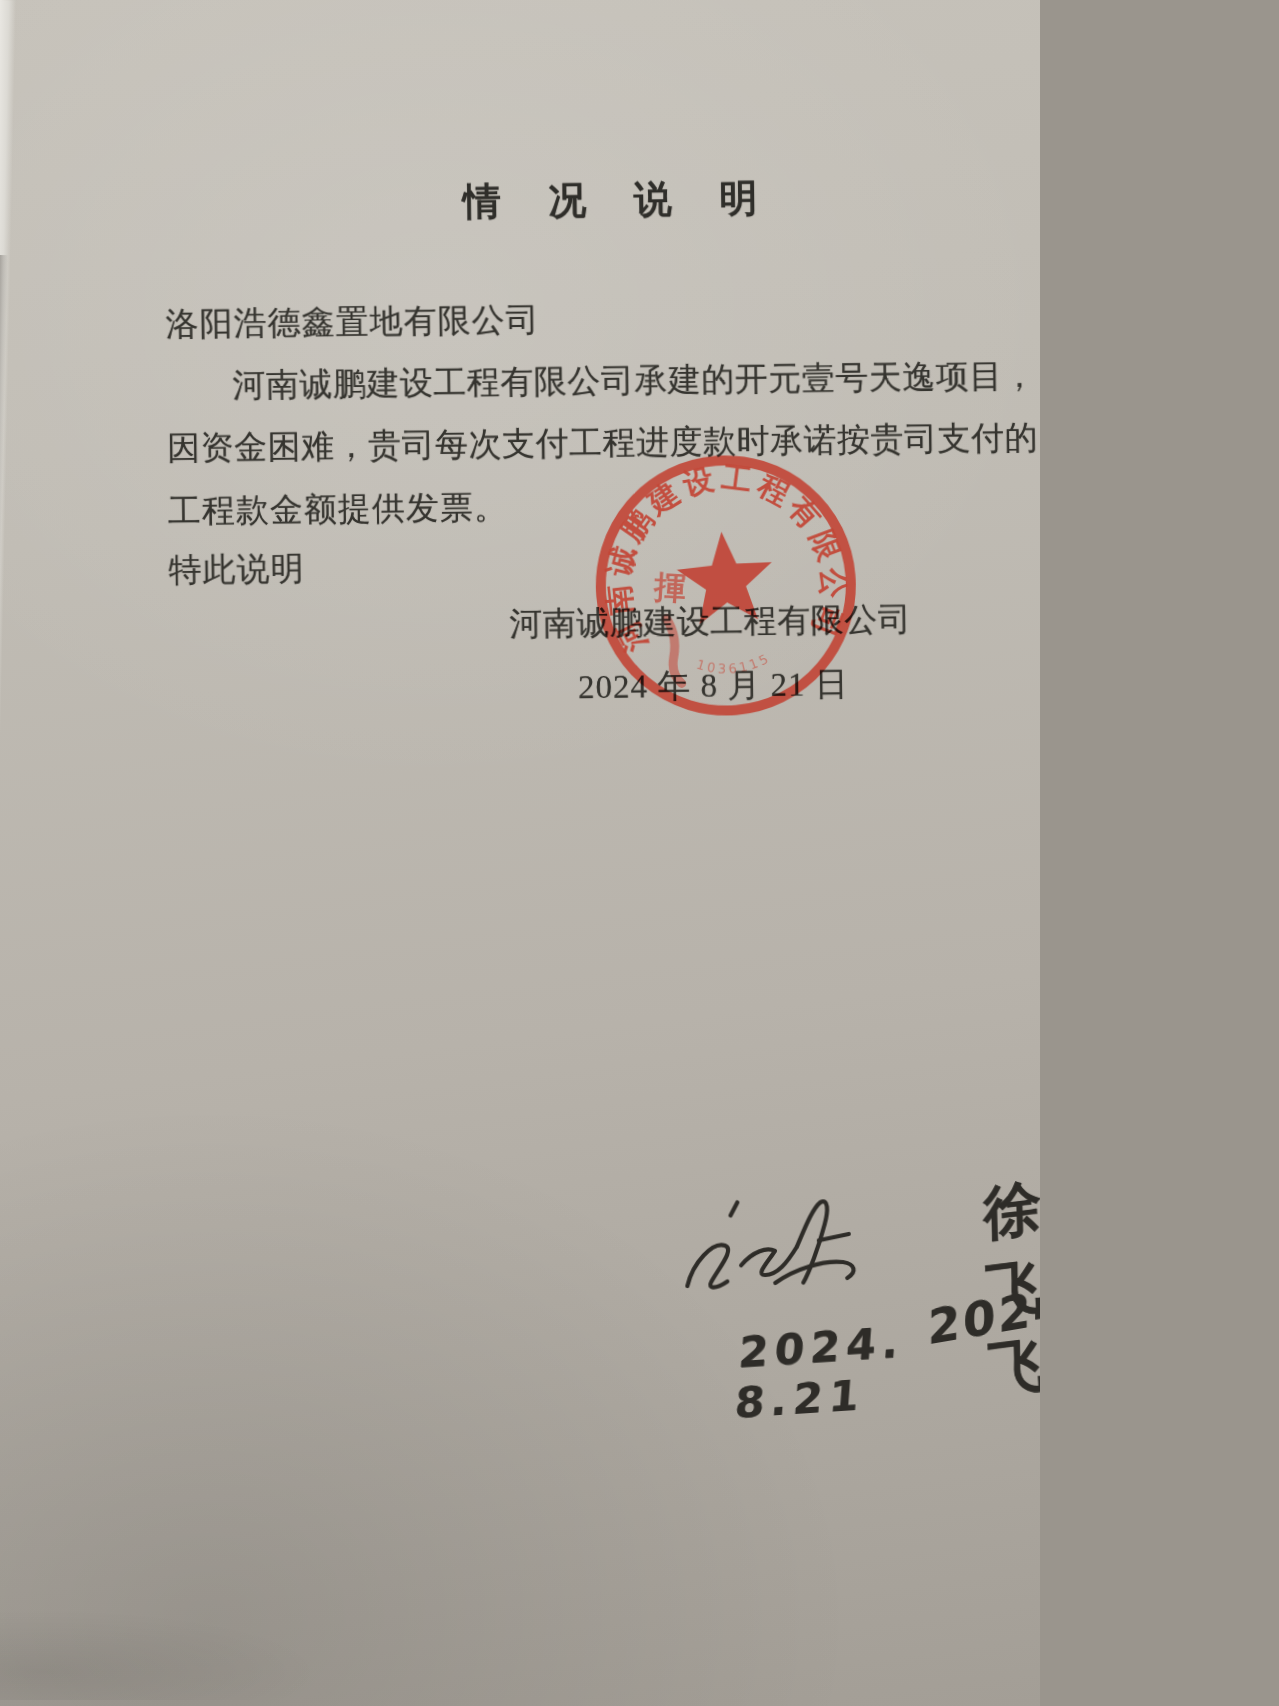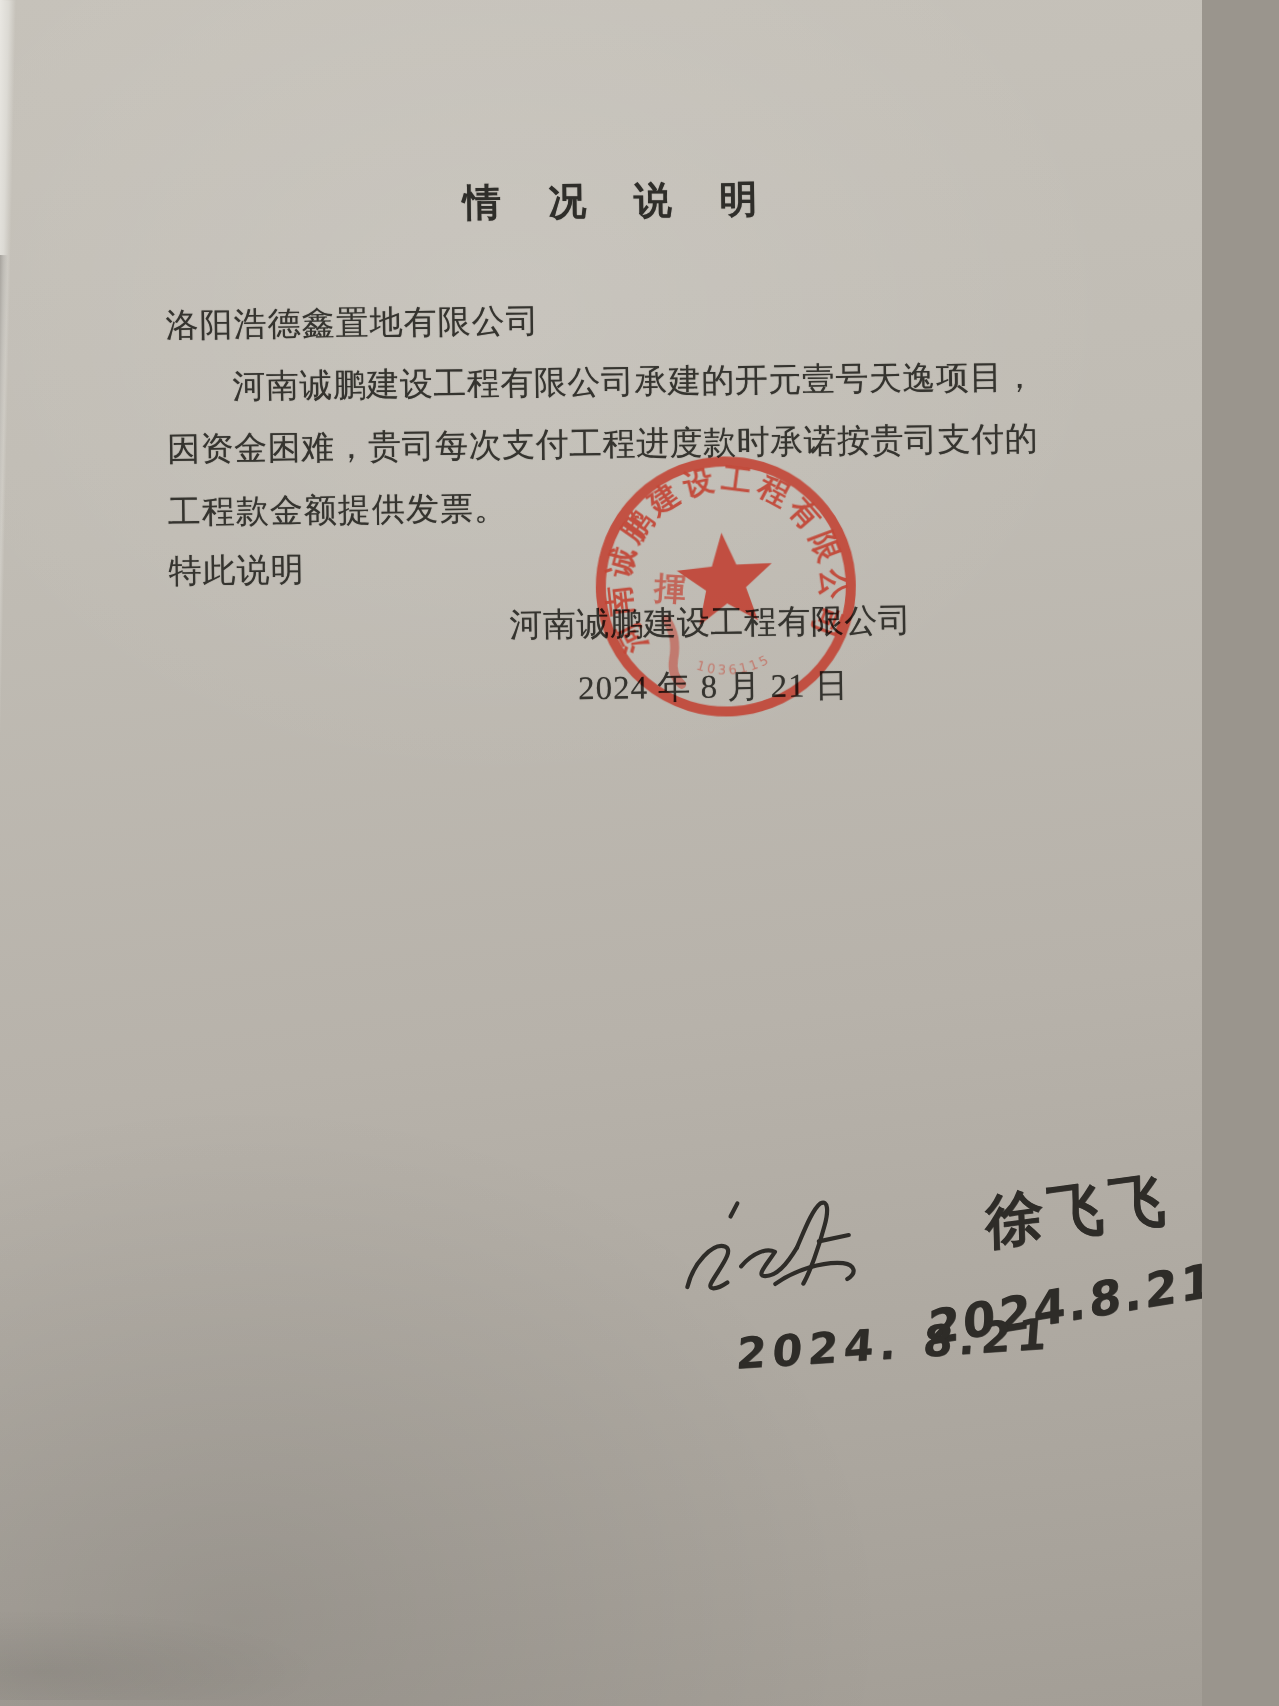--- a/index.html
+++ b/index.html
@@ -2,21 +2,21 @@
 <html><head>
 <meta charset="utf-8">
 <style>
   html,body{margin:0;padding:0;}
   body{
     width:1279px;height:1706px;overflow:hidden;
     background:#9a958d;
     font-family:"Liberation Serif","DejaVu Serif",serif;
   }
   .photo{
-    position:relative;width:1202px;height:1706px;overflow:hidden;
+    position:relative;width:1040px;height:1706px;overflow:hidden;
     background:
       radial-gradient(ellipse 900px 700px at 42% 18%, rgba(255,255,255,0.10), rgba(255,255,255,0) 70%),
       radial-gradient(ellipse 1000px 800px at 20% 95%, rgba(0,0,0,0.10), rgba(0,0,0,0) 65%),
       linear-gradient(173deg,#c6c2ba 0%,#c0bcb4 30%,#b7b2aa 60%,#aba69e 85%,#a39e96 100%);
   }
   
   .edge-left{
     position:absolute;left:0;top:0;width:16px;height:760px;
     background:linear-gradient(to right,#e9e7e2 0%,#dcdad4 55%,rgba(220,218,212,0) 100%);
     transform:rotate(1.2deg);transform-origin:top left;

